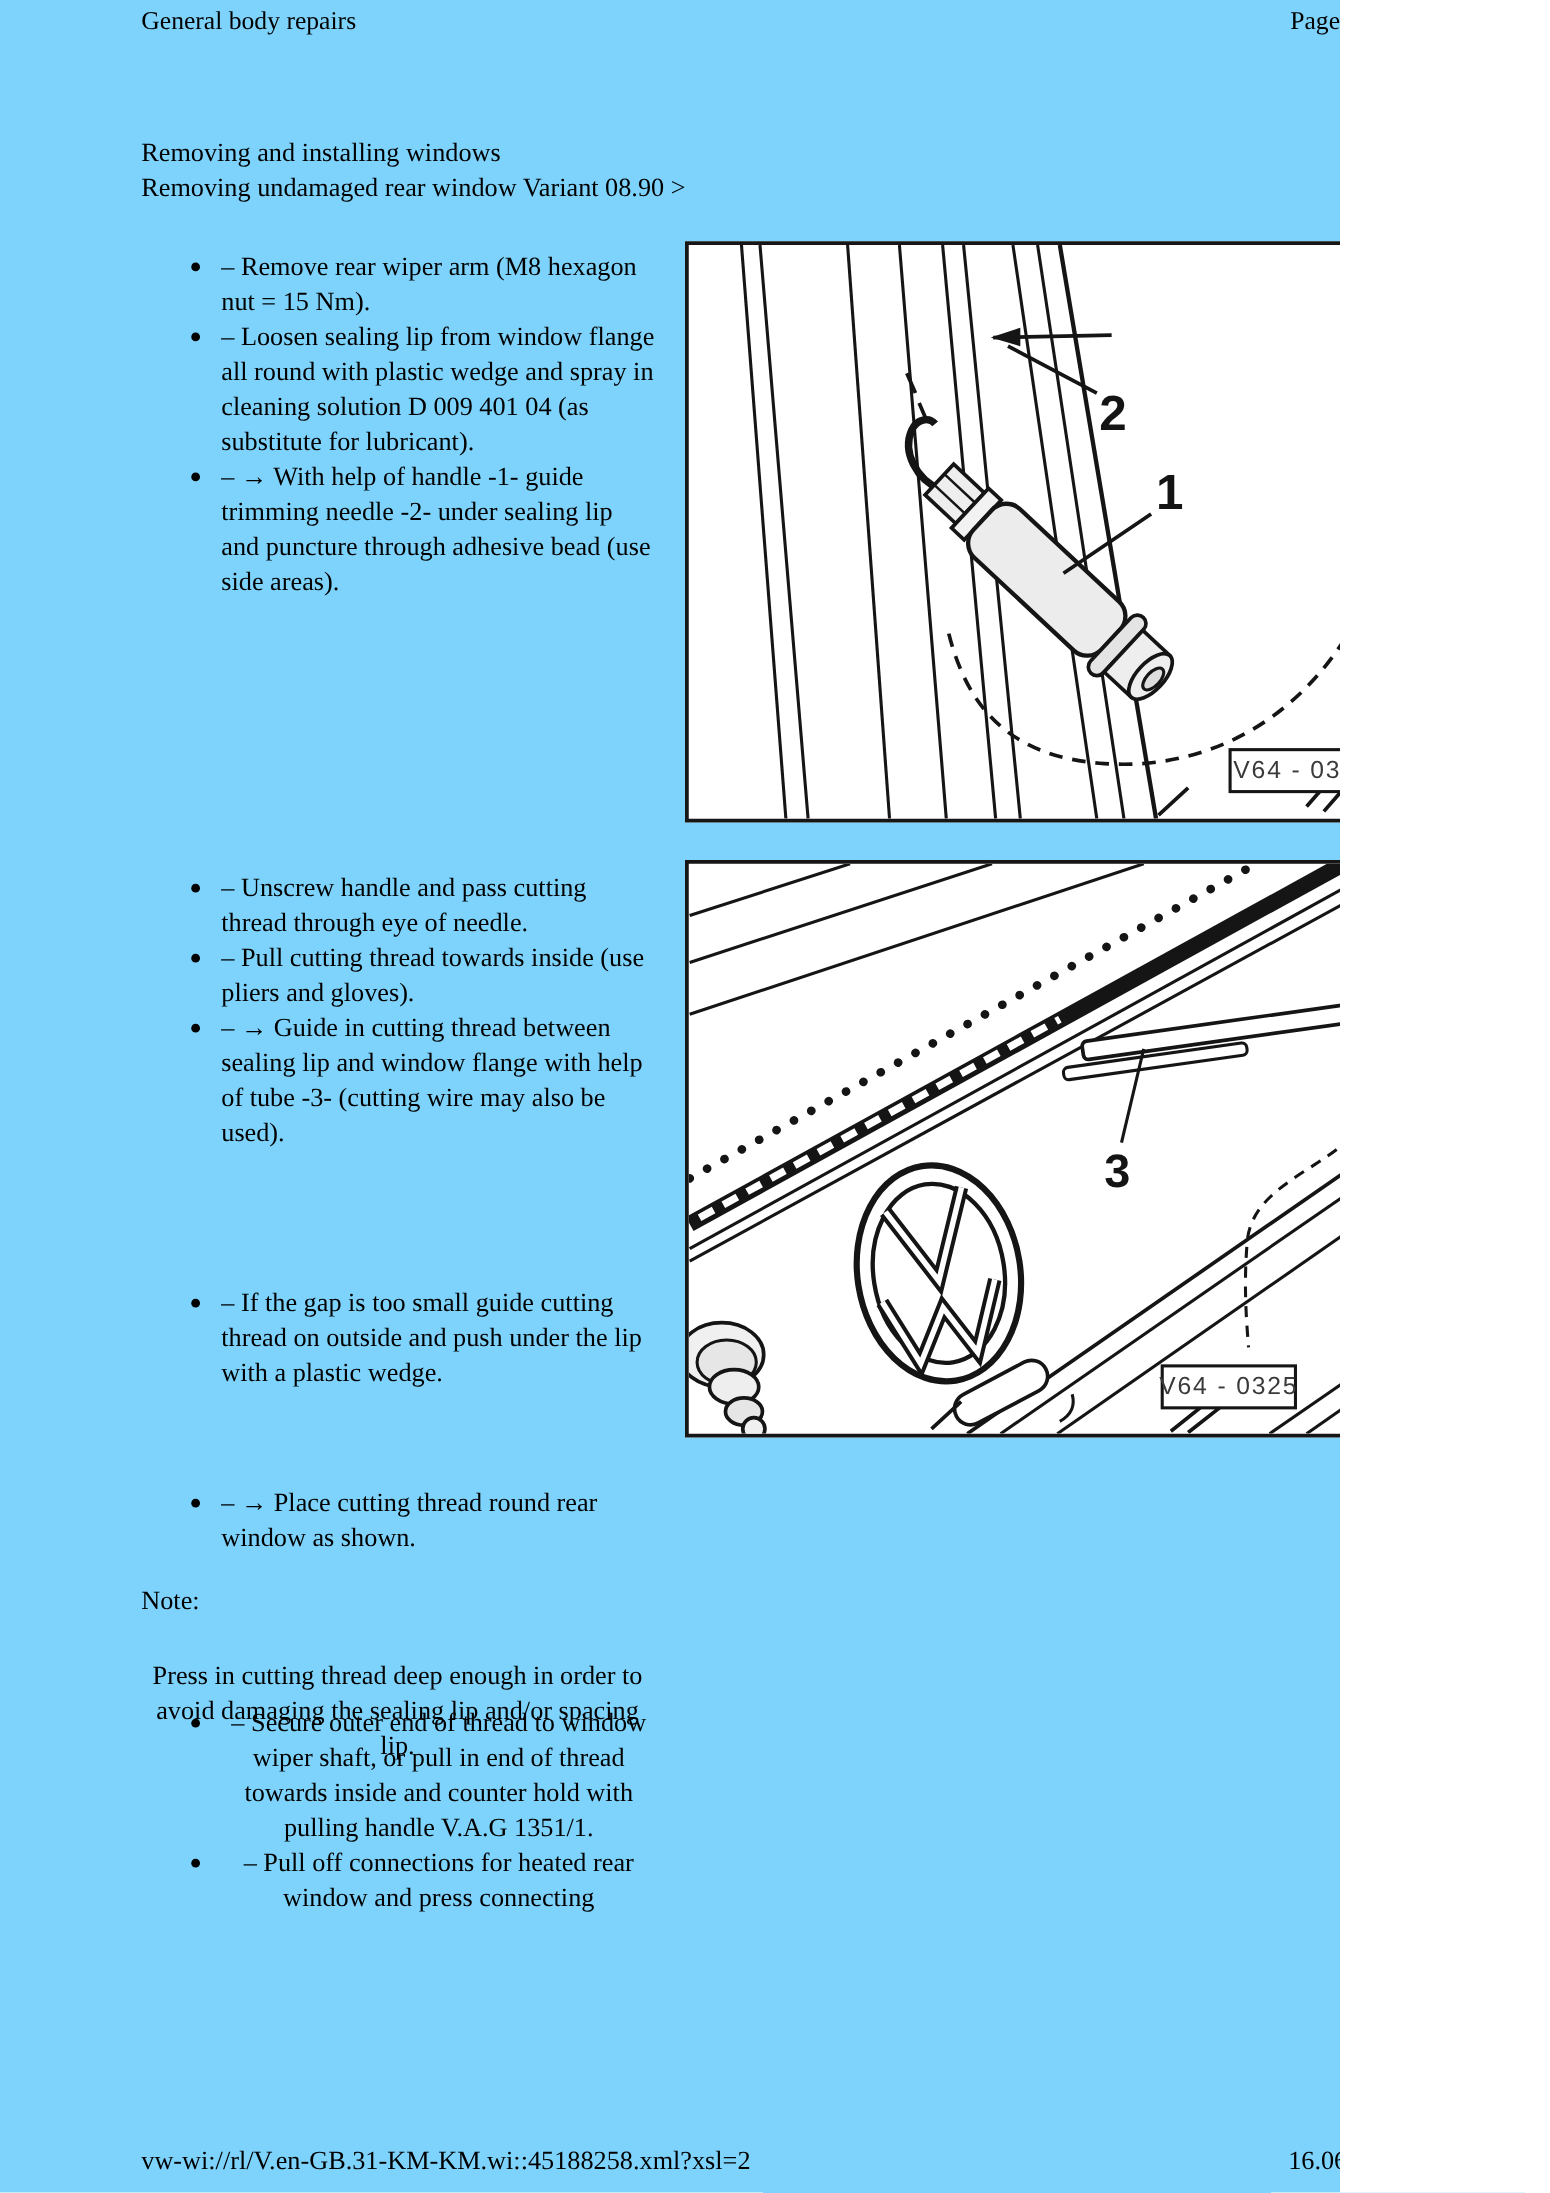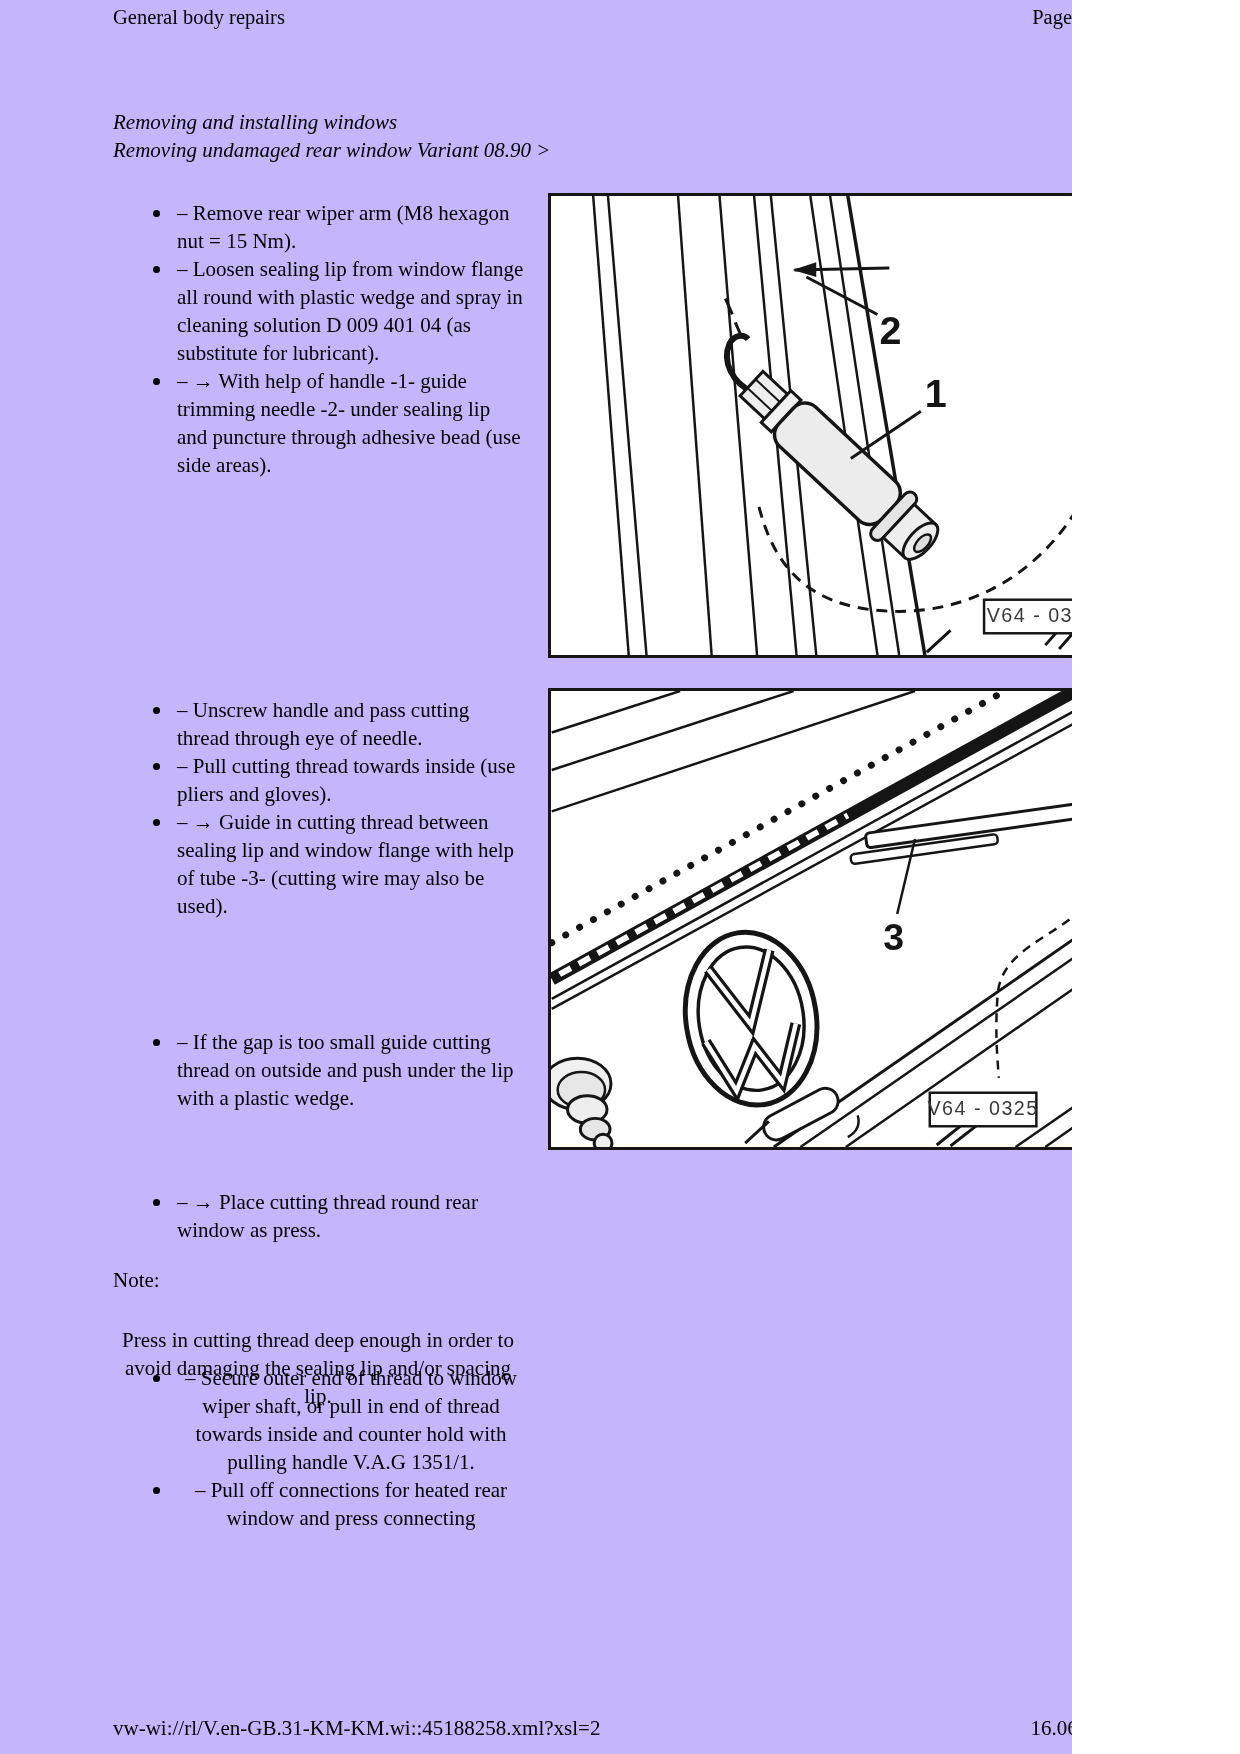--- a/index.html
+++ b/index.html
@@ -1,22 +1,22 @@
 <!DOCTYPE html>
 <html><head>
 <meta charset="utf-8">
 <style>
   html,body{margin:0;padding:0;background:#fff;}
-  .page{position:relative;width:1072px;height:1754px;background:#c4b5fd;
+  .page{position:relative;width:1072px;height:1754px;background:#7dd3fc;
         font-family:"Liberation Serif","DejaVu Serif",serif;color:#000;overflow:hidden;}
   .abs{position:absolute;}
   .hdr,.ftr{left:113px;width:1012px;display:flex;justify-content:space-between;font-size:20.5px;}
   .hdr{top:6px;}
   .ftr{top:1716px;font-size:21px;}
-  .title{left:113px;top:108px;font-size:21px;line-height:28px;width:620px;font-style:italic;}
+  .title{left:113px;top:108px;font-size:21px;line-height:28px;width:620px;}
   .para{font-size:21px;line-height:28px;}
   .p1{left:113px;top:530px;width:402px;}
   .note{left:113px;top:1266px;width:402px;}
   .p2{left:113px;top:1326px;width:410px;text-align:center;}
   .list{left:150px;font-size:21px;line-height:28px;}
   .l1{top:199px;}
   .l2{top:696px;}
   .l3{top:997px;margin-top:31px;}
   .l4{top:1188px;}
   .l5{top:1364px;text-align:center;}
@@ -178,21 +178,21 @@
       <g>
         <rect x="383" y="407" width="108" height="34" fill="#ffffff" stroke="#151515" stroke-width="2.5"></rect>
         <text class="figcode" x="437" y="430">V64 - 0325</text>
       </g>
     </svg>
   </figure>
 
   <div class="abs list l4">
     <div class="li">
       <span class="dot"></span>
-      <span class="li-text">– → Place cutting thread round rear window as press.</span>
+      <span class="li-text">– → Place cutting thread round rear window as shown.</span>
     </div>
   </div>
 
   <div class="abs para note">Note:</div>
   <div class="abs para p2">Press in cutting thread deep enough in order to avoid damaging the sealing lip and/or spacing lip.</div>
 
   <div class="abs list l5">
     <div class="li">
       <span class="dot"></span>
       <span class="li-text">– Secure outer end of thread to window wiper shaft, or pull in end of thread towards inside and counter hold with pulling handle V.A.G 1351/1.</span>

